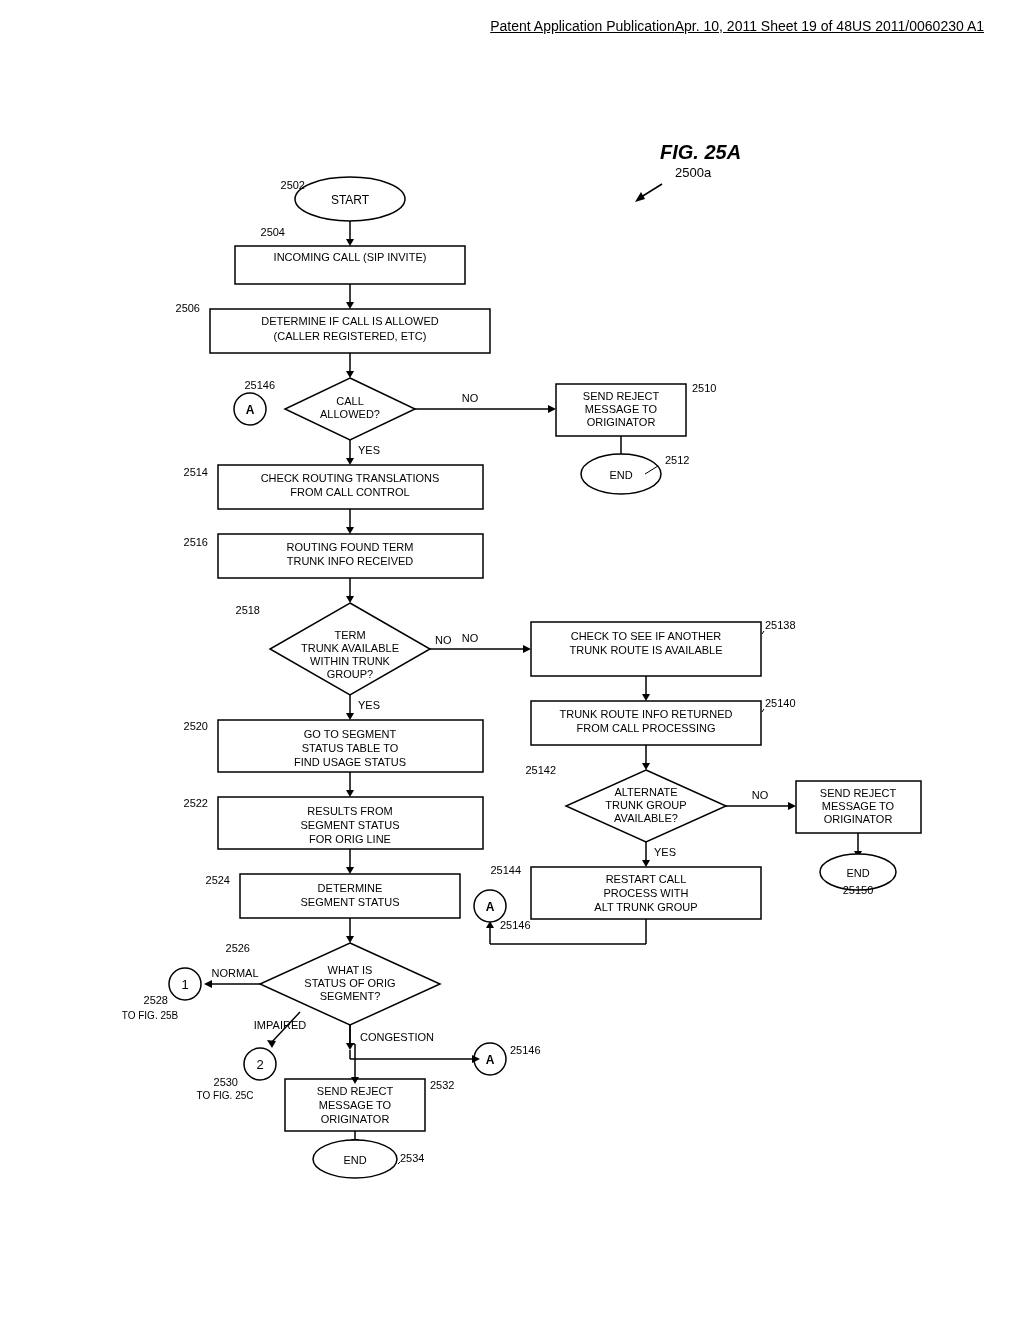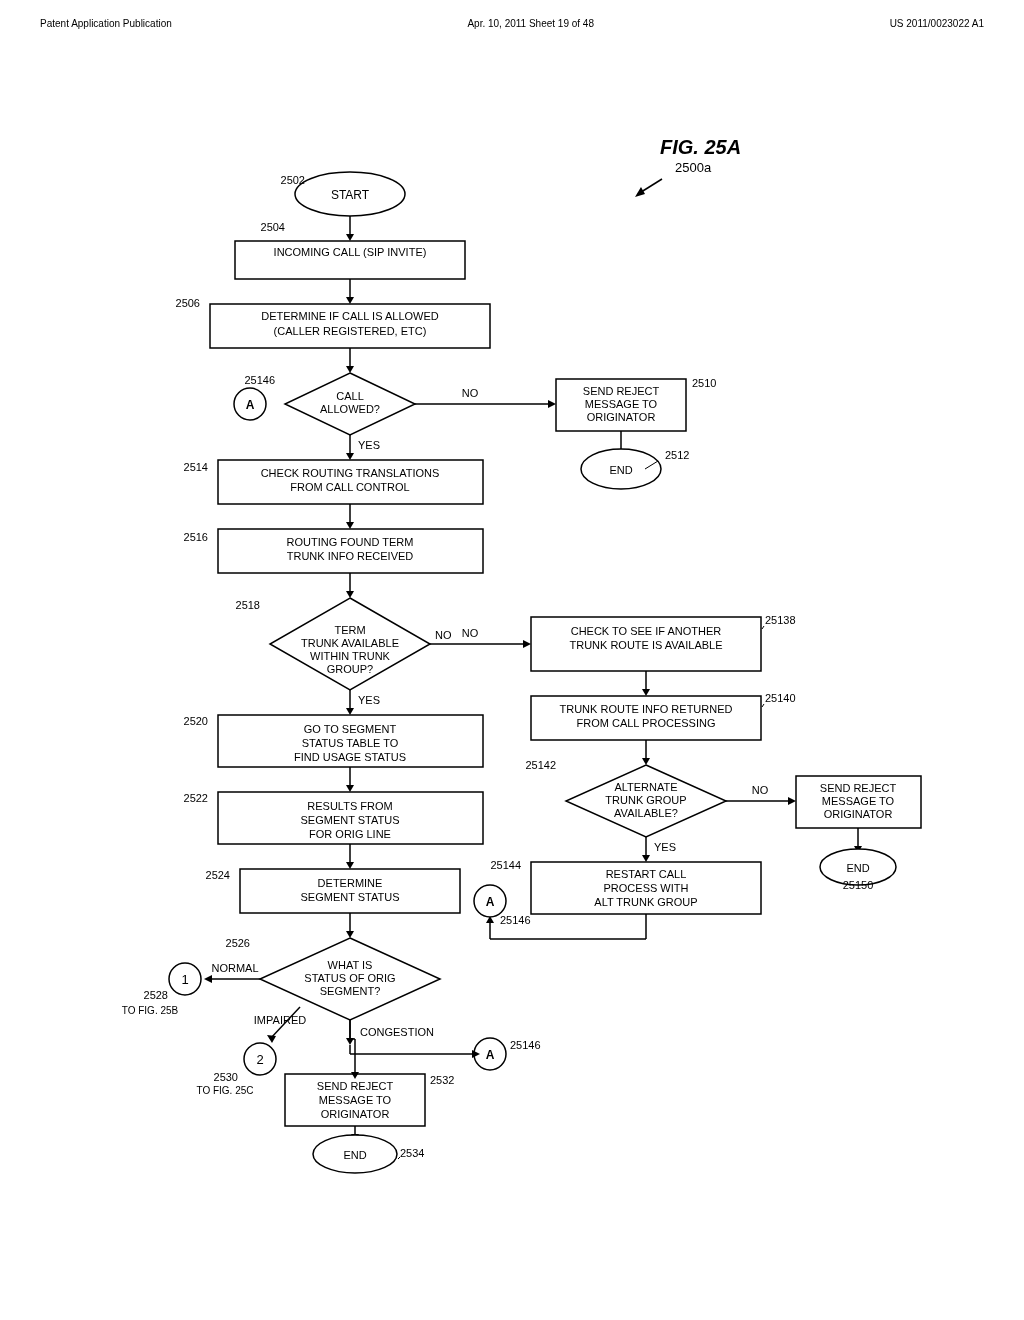--- a/index.html
+++ b/index.html
@@ -6,25 +6,26 @@
     body {
       background: #fff;
       font-family: Arial, sans-serif;
       width: 1024px;
       min-height: 1320px;
       position: relative;
       overflow: hidden;
     }
     .page-header {
       display: flex;
-      justify-content: space-between;
+      justify-content: flex-end;
       align-items: center;
       padding: 18px 40px 0 40px;
-      font-size: 10px;
+      font-size: 14px;
       color: #000;
+      text-decoration: underline;
     }
     .diagram-container {
       position: relative;
       width: 1024px;
       height: 1230px;
       margin-top: 10px;
       margin-left: 40px;
     }
     svg {
       position: absolute;
@@ -33,21 +34,21 @@
       height: 1230px;
     }
     
   </style>
 </head>
 <body>
 
 <div class="page-header">
   <span>Patent Application Publication</span>
   <span>Apr. 10, 2011   Sheet 19 of 48</span>
-  <span>US 2011/0023022 A1</span>
+  <span>US 2011/0060230 A1</span>
 </div>
 
 <div class="diagram-container">
   <svg viewBox="0 0 1024 1230" xmlns="http://www.w3.org/2000/svg" font-family="Arial, sans-serif" font-size="11">
 
     <text x="620" y="115" font-size="20" font-style="italic" font-weight="bold">FIG. 25A</text>
     <text x="635" y="133" font-size="13">2500a</text>
 
     <line x1="622" y1="140" x2="598" y2="155" stroke="#000" stroke-width="1.5"></line>
     <polygon points="595,158 601,148 605,155" fill="#000"></polygon>

